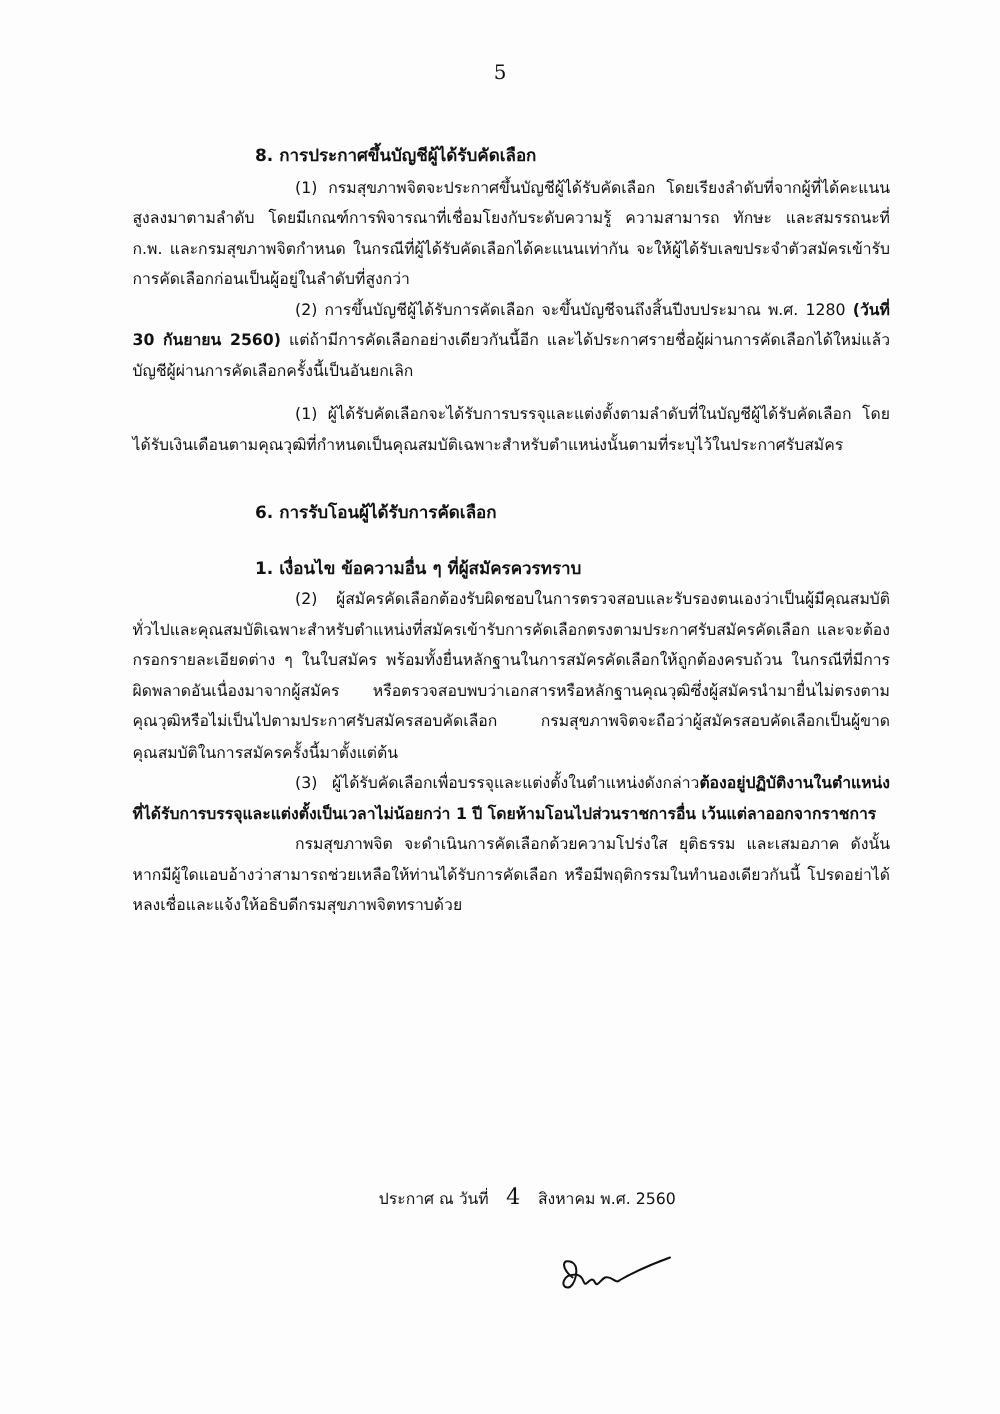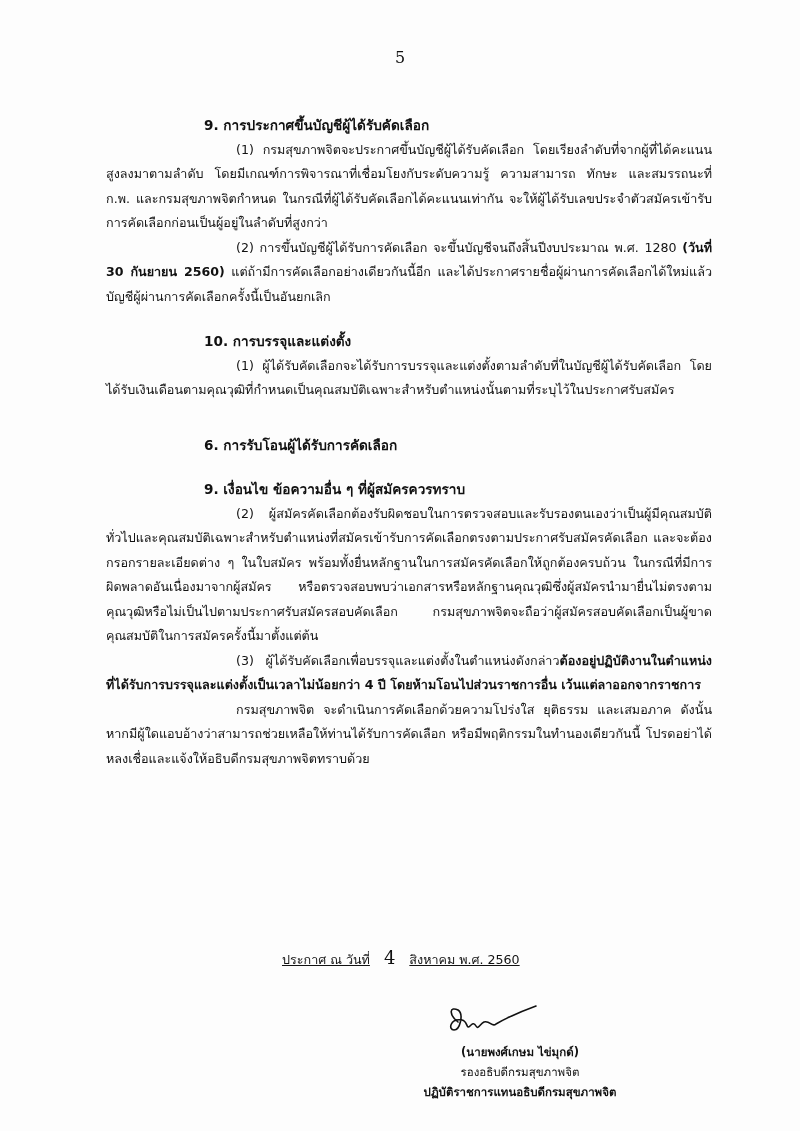--- a/index.html
+++ b/index.html
@@ -48,24 +48,23 @@
     text-indent: 130px;
     text-align: justify;
     text-align-last: left;
   }
   .b { font-weight: bold; }
   .gap { height: 10px; }
 
   .date-line {
     position: absolute;
     top: 947px;
-    left: 282px;
+    left: 303px;
     font-size: 12.6px;
     white-space: nowrap;
-    text-decoration: underline;
   }
   .date-line .day {
     display: inline-block;
     margin: 0 14px 0 14px;
     font-family: "DejaVu Serif", "Liberation Serif", serif;
     font-size: 18px;
   }
 
   .signature {
     position: absolute;
@@ -88,50 +87,44 @@
 </style>
 </head>
 <body>
 
 <div class="page">
 
   <div class="page-number">5</div>
 
   <div class="content">
 
-    <div class="heading">9. การประกาศขึ้นบัญชีผู้ได้รับคัดเลือก</div>
+    <div class="heading">8. การประกาศขึ้นบัญชีผู้ได้รับคัดเลือก</div>
     <div class="para">(1)  กรมสุขภาพจิตจะประกาศขึ้นบัญชีผู้ได้รับคัดเลือก โดยเรียงลำดับที่จากผู้ที่ได้คะแนนสูงลงมาตามลำดับ โดยมีเกณฑ์การพิจารณาที่เชื่อมโยงกับระดับความรู้ ความสามารถ ทักษะ และสมรรถนะที่ ก.พ. และกรมสุขภาพจิตกำหนด ในกรณีที่ผู้ได้รับคัดเลือกได้คะแนนเท่ากัน จะให้ผู้ได้รับเลขประจำตัวสมัครเข้ารับการคัดเลือกก่อนเป็นผู้อยู่ในลำดับที่สูงกว่า</div>
     <div class="para"><span>(2)   การขึ้นบัญชีผู้ได้รับการคัดเลือก จะขึ้นบัญชีจนถึงสิ้นปีงบประมาณ พ.ศ. 1280 </span><span class="b">(วันที่ 30 กันยายน 2560)</span><span> แต่ถ้ามีการคัดเลือกอย่างเดียวกันนี้อีก และได้ประกาศรายชื่อผู้ผ่านการคัดเลือกได้ใหม่แล้ว บัญชีผู้ผ่านการคัดเลือกครั้งนี้เป็นอันยกเลิก</span></div>
 
     <div class="gap"></div>
 
-    <div class="heading">10. การบรรจุและแต่งตั้ง</div>
     <div class="para">(1)  ผู้ได้รับคัดเลือกจะได้รับการบรรจุและแต่งตั้งตามลำดับที่ในบัญชีผู้ได้รับคัดเลือก โดยได้รับเงินเดือนตามคุณวุฒิที่กำหนดเป็นคุณสมบัติเฉพาะสำหรับตำแหน่งนั้นตามที่ระบุไว้ในประกาศรับสมัคร</div>
     <div class="gap"></div>
 
     <div class="gap"></div>
 
     <div class="heading">6. การรับโอนผู้ได้รับการคัดเลือก</div>
 
     <div class="gap"></div>
 
-    <div class="heading">9. เงื่อนไข ข้อความอื่น ๆ ที่ผู้สมัครควรทราบ</div>
+    <div class="heading">1. เงื่อนไข ข้อความอื่น ๆ ที่ผู้สมัครควรทราบ</div>
     <div class="para">(2)  ผู้สมัครคัดเลือกต้องรับผิดชอบในการตรวจสอบและรับรองตนเองว่าเป็นผู้มีคุณสมบัติทั่วไปและคุณสมบัติเฉพาะสำหรับตำแหน่งที่สมัครเข้ารับการคัดเลือกตรงตามประกาศรับสมัครคัดเลือก และจะต้องกรอกรายละเอียดต่าง ๆ ในใบสมัคร พร้อมทั้งยื่นหลักฐานในการสมัครคัดเลือกให้ถูกต้องครบถ้วน ในกรณีที่มีการผิดพลาดอันเนื่องมาจากผู้สมัคร หรือตรวจสอบพบว่าเอกสารหรือหลักฐานคุณวุฒิซึ่งผู้สมัครนำมายื่นไม่ตรงตามคุณวุฒิหรือไม่เป็นไปตามประกาศรับสมัครสอบคัดเลือก กรมสุขภาพจิตจะถือว่าผู้สมัครสอบคัดเลือกเป็นผู้ขาดคุณสมบัติในการสมัครครั้งนี้มาตั้งแต่ต้น</div>
-    <div class="para"><span>(3)  ผู้ได้รับคัดเลือกเพื่อบรรจุและแต่งตั้งในตำแหน่งดังกล่าว</span><span class="b">ต้องอยู่ปฏิบัติงานในตำแหน่งที่ได้รับการบรรจุและแต่งตั้งเป็นเวลาไม่น้อยกว่า 4 ปี โดยห้ามโอนไปส่วนราชการอื่น เว้นแต่ลาออกจากราชการ</span></div>
+    <div class="para"><span>(3)  ผู้ได้รับคัดเลือกเพื่อบรรจุและแต่งตั้งในตำแหน่งดังกล่าว</span><span class="b">ต้องอยู่ปฏิบัติงานในตำแหน่งที่ได้รับการบรรจุและแต่งตั้งเป็นเวลาไม่น้อยกว่า 1 ปี โดยห้ามโอนไปส่วนราชการอื่น เว้นแต่ลาออกจากราชการ</span></div>
 
     <div class="para">กรมสุขภาพจิต จะดำเนินการคัดเลือกด้วยความโปร่งใส ยุติธรรม และเสมอภาค ดังนั้น หากมีผู้ใดแอบอ้างว่าสามารถช่วยเหลือให้ท่านได้รับการคัดเลือก หรือมีพฤติกรรมในทำนองเดียวกันนี้ โปรดอย่าได้หลงเชื่อและแจ้งให้อธิบดีกรมสุขภาพจิตทราบด้วย</div>
   </div>
 
   <div class="date-line">
     <span>ประกาศ ณ วันที่</span><span class="day">4</span><span>สิงหาคม พ.ศ. 2560</span>
   </div>
 
   <svg class="signature" viewBox="0 0 100 40">
     <path d="M18 22 C8 14, 10 6, 18 10 C24 14, 20 30, 14 30 C8 30, 10 18, 22 20 C28 21, 26 30, 30 26 C32 24, 34 22, 36 26 C38 30, 40 24, 44 22 C50 20, 52 28, 56 24 C70 16, 85 10, 96 6" fill="none" stroke="#111" stroke-width="1.6" stroke-linecap="round"></path>
   </svg>
 
-  <div class="sig-block">
-    <div class="sig-name">(นายพงศ์เกษม ไข่มุกด์)</div>
-    <div>รองอธิบดีกรมสุขภาพจิต</div>
-    <div class="sig-role2">ปฏิบัติราชการแทนอธิบดีกรมสุขภาพจิต</div>
-  </div>
 
 </div>
 
 </body></html>

